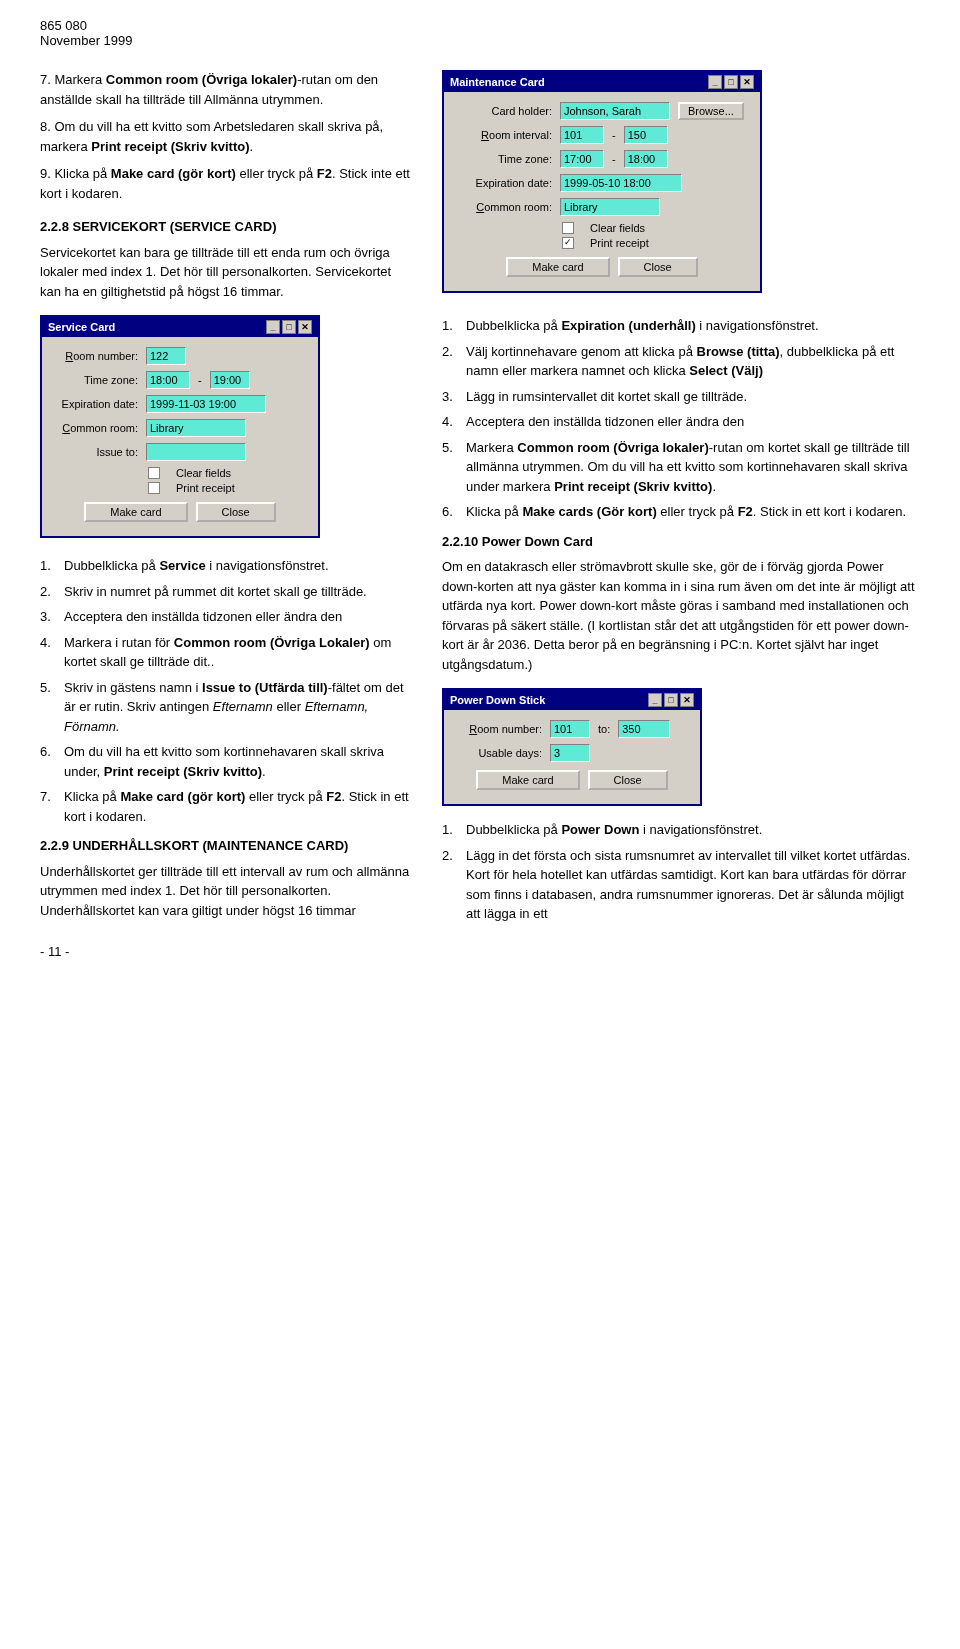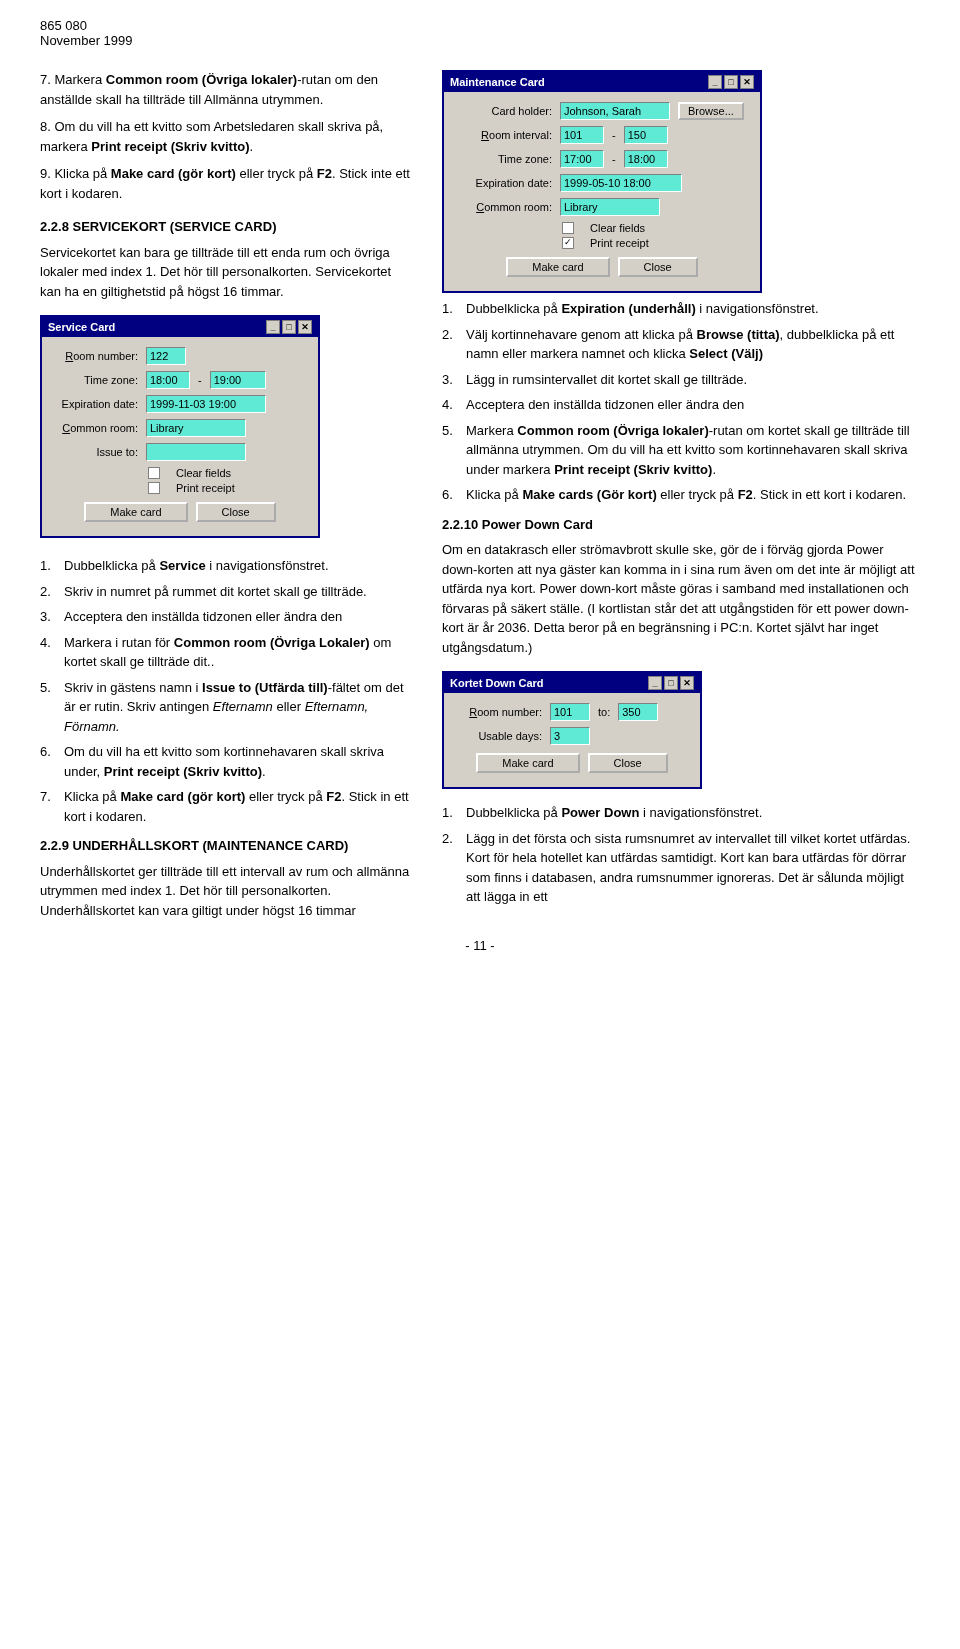--- a/index.html
+++ b/index.html
@@ -190,22 +190,21 @@
       width: 90px;
     }
 
     
     .section-block {
       margin-bottom: 14px;
     }
 
     
     .page-footer {
-      text-align: center;
-      margin-top: 4px;
+      margin-top: 10px;
       font-size: 13px;
     }
 
     
     u { text-decoration: underline; }
   </style>
 </head>
 <body>
 
 <div class="page-header">
@@ -241,21 +240,21 @@
 
         <div class="dialog-row">
           <span class="dialog-label"><u>R</u>oom number:</span>
           <input class="dialog-input dialog-input-short" type="text" value="122" style="">
         </div>
 
         <div class="dialog-row">
           <span class="dialog-label">Time zone:</span>
           <input class="dialog-input" style="width: 44px;" type="text" value="18:00">
           <span class="dialog-separator">-</span>
-          <input class="dialog-input" style="width: 56px;" type="text" value="19:00">
+          <input class="dialog-input" style="width: 40px;" type="text" value="19:00">
         </div>
 
         <div class="dialog-row">
           <span class="dialog-label">Expiration date:</span>
           <input class="dialog-input" style="width: 120px;" type="text" value="1999-11-03 19:00">
         </div>
 
         <div class="dialog-row">
           <span class="dialog-label"><u>C</u>ommon room:</span>
           <input class="dialog-input" style="width: 100px;" type="text" value="Library">
@@ -317,21 +316,21 @@
 
     <div class="section-block">
       <p class="section-heading">2.2.9 UNDERHÅLLSKORT (MAINTENANCE CARD)</p>
       <p>Underhållskortet ger tillträde till ett intervall av rum och allmänna utrymmen med index 1. Det hör till personalkorten. Underhållskortet kan vara giltigt under högst 16 timmar</p>
     </div>
 
   </div>
 
   <div class="col-right">
 
-    <div class="dialog-box dialog-box-wide" style="margin-bottom:6px;">
+    <div class="dialog-box dialog-box-wide" style="margin-bottom:23px;">
       <div class="dialog-titlebar">
         <span>Maintenance Card</span>
         <div class="dialog-titlebar-buttons">
           <div class="dialog-titlebar-btn">_</div>
           <div class="dialog-titlebar-btn">□</div>
           <div class="dialog-titlebar-btn">✕</div>
         </div>
       </div>
       <div class="dialog-body">
 
@@ -410,34 +409,34 @@
       </li>
     </ol>
 
     <div class="section-block">
       <p class="section-heading">2.2.10 Power Down Card</p>
       <p>Om en datakrasch eller strömavbrott skulle ske, gör de i förväg gjorda Power down-korten att nya gäster kan komma in i sina rum även om det inte är möjligt att utfärda nya kort. Power down-kort måste göras i samband med installationen och förvaras på säkert ställe. (I kortlistan står det att utgångstiden för ett power down-kort är år 2036. Detta beror på en begränsning i PC:n. Kortet självt har inget utgångsdatum.)</p>
     </div>
 
     <div class="dialog-box dialog-box-power" style="margin-bottom:14px;">
       <div class="dialog-titlebar">
-        <span>Kortet Down Card</span>
+        <span>Power Down Stick</span>
         <div class="dialog-titlebar-buttons">
           <div class="dialog-titlebar-btn">_</div>
           <div class="dialog-titlebar-btn">□</div>
           <div class="dialog-titlebar-btn">✕</div>
         </div>
       </div>
       <div class="dialog-body">
 
         <div class="dialog-row">
           <span class="dialog-label"><u>R</u>oom number:</span>
           <input class="dialog-input" style="width: 40px;" type="text" value="101">
           <span class="dialog-separator">to:</span>
-          <input class="dialog-input" style="width: 40px;" type="text" value="350">
+          <input class="dialog-input" style="width: 52px;" type="text" value="350">
         </div>
 
         <div class="dialog-row">
           <span class="dialog-label">Usable days:</span>
           <input class="dialog-input" style="width: 40px;" type="text" value="3">
         </div>
 
         <div class="dialog-btn-row">
           <button class="dialog-btn">Make card</button>
           <button class="dialog-btn">Close</button>

